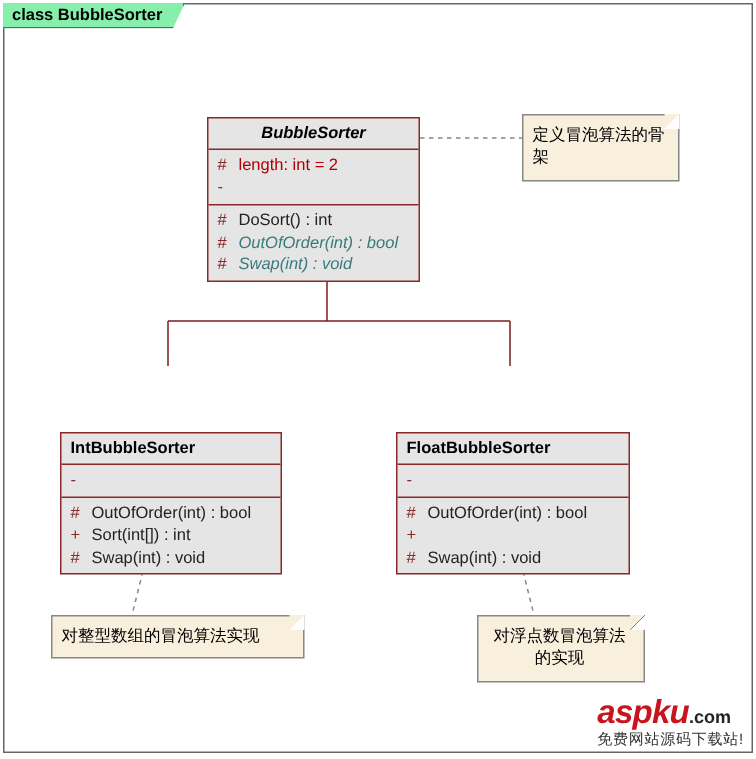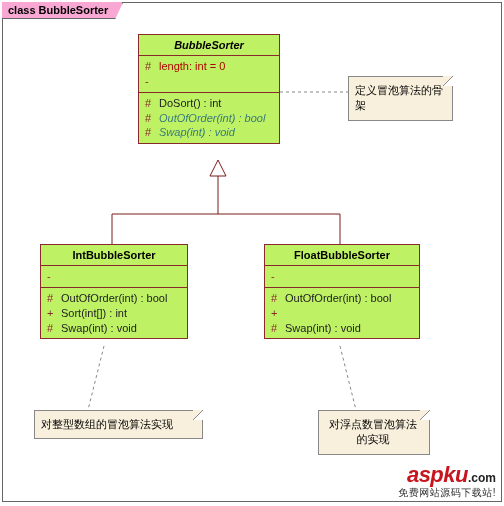--- a/index.html
+++ b/index.html
@@ -18,47 +18,48 @@
     left: 2px; top: 2px;
     width: 500px; height: 500px;
     border: 1px solid #666;
   }
   .frame-title-box {
     position: absolute;
     left: -1px; top: -1px;
     border: 1px solid #666;
     border-left: none;
     border-top: none;
-    background: #f9a8d4;
+    background: #86efac;
     padding: 2px 14px 2px 6px;
     font-weight: bold;
     font-size: 11px;
     clip-path: polygon(0 0, 100% 0, calc(100% - 8px) 100%, 0 100%);
   }
   .uml-class {
     position: absolute;
     border: 1px solid #882a2a;
-    background: #bef264;
-    font-size: 11px;
+    background: #e5e5e5;
+    font-size: 11px;
+    margin-top: 44px;
   }
   .uml-section {
     border-top: 1px solid #882a2a;
     padding: 3px 6px 3px 6px;
   }
   .uml-section:first-child { border-top: none; text-align: center; }
   .uml-head {
     font-weight: bold;
     font-style: italic;
     padding: 4px 6px;
     text-align: center;
   }
   .uml-head-normal {
     font-weight: bold;
     padding: 4px 6px;
-    text-align: center;
+    text-align: left;
   }
   .row {
     display: flex;
     align-items: baseline;
     white-space: nowrap;
     line-height: 1.35;
   }
   .vis { width: 14px; flex-shrink: 0; color: #882a2a; }
   .red { color: #b00000; }
   .teal { color: #3a7a7a; font-style: italic; }
@@ -79,21 +80,20 @@
   }
   svg.lines {
     position: absolute;
     left: 0; top: 0;
     width: 504px; height: 506px;
     pointer-events: none;
   }
   .watermark {
     position: absolute;
     right: 8px; bottom: 6px;
-    text-align: right;
   }
   .wm-main {
     font-family: Verdana, Arial, sans-serif;
     font-weight: bold;
     font-size: 22px;
     color: #c8141d;
     font-style: italic;
     letter-spacing: -0.5px;
   }
   .wm-main .com { font-size: 12px; color: #222; font-style: normal; letter-spacing: 0; }
@@ -122,21 +122,21 @@
   <line x1="280" y1="92" x2="348" y2="92" stroke="#888" stroke-width="1" stroke-dasharray="3,3"></line>
   <line x1="104" y1="346" x2="88" y2="410" stroke="#888" stroke-width="1" stroke-dasharray="3,3"></line>
   <line x1="340" y1="346" x2="356" y2="410" stroke="#888" stroke-width="1" stroke-dasharray="3,3"></line>
 </svg>
 
 <div class="uml-class" style="left:138px; top:34px; width:142px;">
   <div class="uml-head">BubbleSorter</div>
   <div class="uml-section">
     <div class="row">
         <span class="vis">#</span>
-        <span class="red">length:  int = 0</span>
+        <span class="red">length:  int = 2</span>
       </div>
     <div class="row">
         <span class="vis">-</span>
       </div>
   </div>
   <div class="uml-section">
     <div class="row">
         <span class="vis">#</span>
         <span class="nrm">DoSort() : int</span>
       </div>

